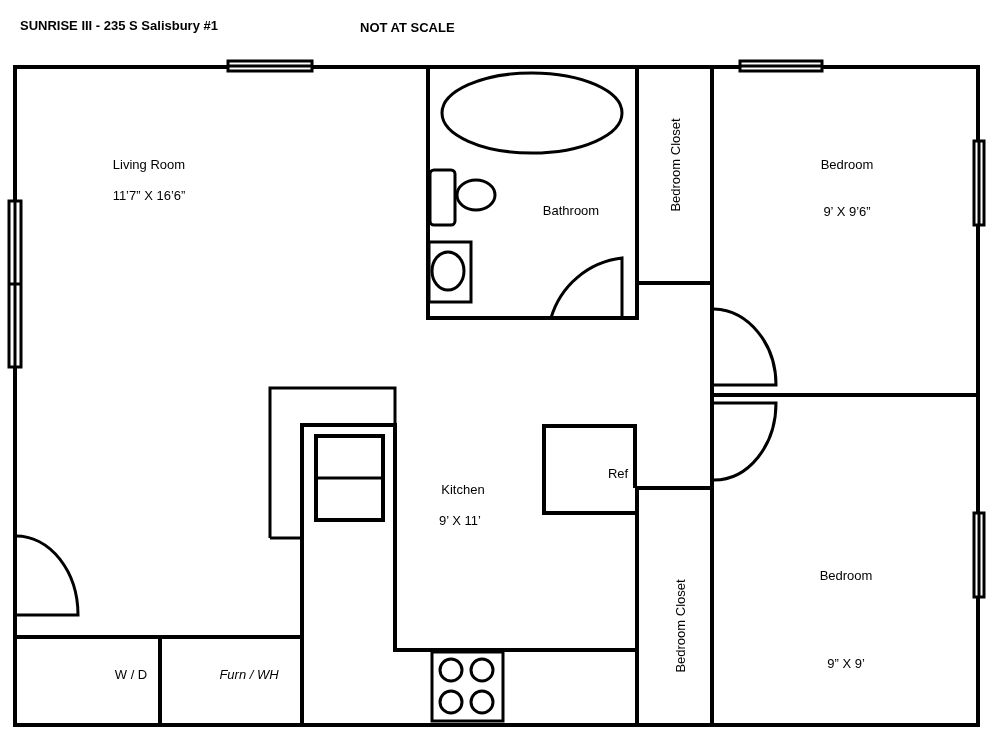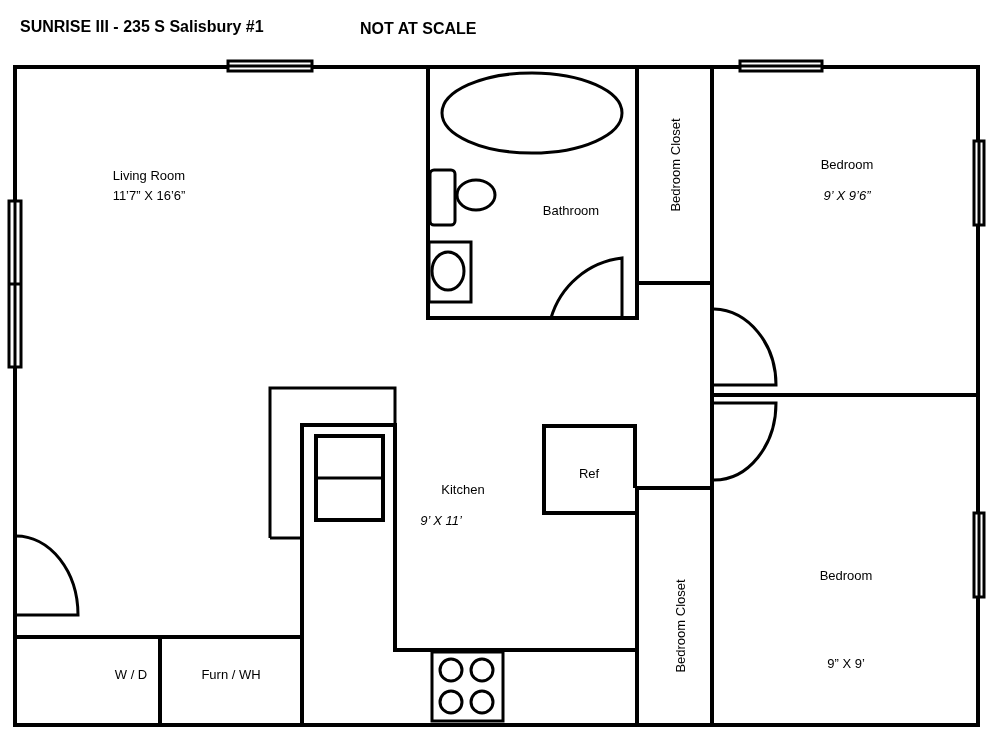--- a/index.html
+++ b/index.html
@@ -1,18 +1,18 @@
 <!DOCTYPE html>
 <html><head>
 <meta charset="utf-8">
 <style>
   html, body { margin: 0; padding: 0; background: #ffffff; }
   body { width: 994px; height: 744px; position: relative; overflow: hidden;
          font-family: "Liberation Sans", sans-serif; color: #000; }
-  .title { position: absolute; font-weight: bold; font-size: 16px; }
+  .title { position: absolute; font-weight: bold; font-size: 13px; }
   #plan { position: absolute; left: 0; top: 0; }
   .lbl { position: absolute; font-size: 13px; white-space: nowrap; transform: translateX(-50%); }
   .vlbl { position: absolute; font-size: 13px; white-space: nowrap;
           transform: translate(-50%, -50%) rotate(-90deg); }
   svg .w { fill: none; stroke: #000; stroke-width: 4; }
   svg .t { fill: none; stroke: #000; stroke-width: 3; }
   svg .win { fill: #fff; stroke: #000; stroke-width: 3; }
 </style>
 </head>
 <body>
@@ -91,34 +91,34 @@
     <circle class="t" cx="451" cy="702" r="11"></circle>
     <circle class="t" cx="482" cy="702" r="11"></circle>
   </g>
 
   <line class="w" x1="15" y1="637" x2="302" y2="637"></line>
   <line class="w" x1="160" y1="637" x2="160" y2="725"></line>
 
   <path class="t" d="M16,536 A 62 79 0 0 1 78,615 L 16,615"></path>
 </svg>
 
-<div class="lbl" style="left:149px; top:168px;">Living Room</div>
+<div class="lbl" style="left:149px; top:157px;">Living Room</div>
 <div class="lbl" style="left:149px; top:188px;">11’7” X 16’6”</div>
 
 <div class="lbl" style="left:527px; top:203px;margin-left:44px;">Bathroom</div>
 
 <div class="vlbl" style="left:675px; top:165px;">Bedroom Closet</div>
 
 <div class="lbl" style="left:847px; top:157px;">Bedroom</div>
-<div class="lbl" style="left:847px; top:188px;font-style:italic;">9’ X 9’6”</div>
+<div class="lbl" style="left:847px; top:204px;">9’ X 9’6”</div>
 
 <div class="lbl" style="left:463px; top:482px;">Kitchen</div>
-<div class="lbl" style="left:441px; top:513px;font-style:italic;">9’ X 11’</div>
+<div class="lbl" style="left:460px; top:513px;">9’ X 11’</div>
 
-<div class="lbl" style="left:589px; top:466px;">Ref</div>
+<div class="lbl" style="left:618px; top:466px;">Ref</div>
 
 <div class="vlbl" style="left:680px; top:626px;">Bedroom Closet</div>
 
 <div class="lbl" style="left:846px; top:568px;">Bedroom</div>
 <div class="lbl" style="left:846px; top:618px;margin-top:38px;">9” X 9’</div>
 
 <div class="lbl" style="left:91px; top:667px;margin-left:40px;">W / D</div>
-<div class="lbl" style="left:231px; top:667px;">Furn / WH</div>
+<div class="lbl" style="left:249px; top:667px;font-style:italic;">Furn / WH</div>
 
 </body></html>

